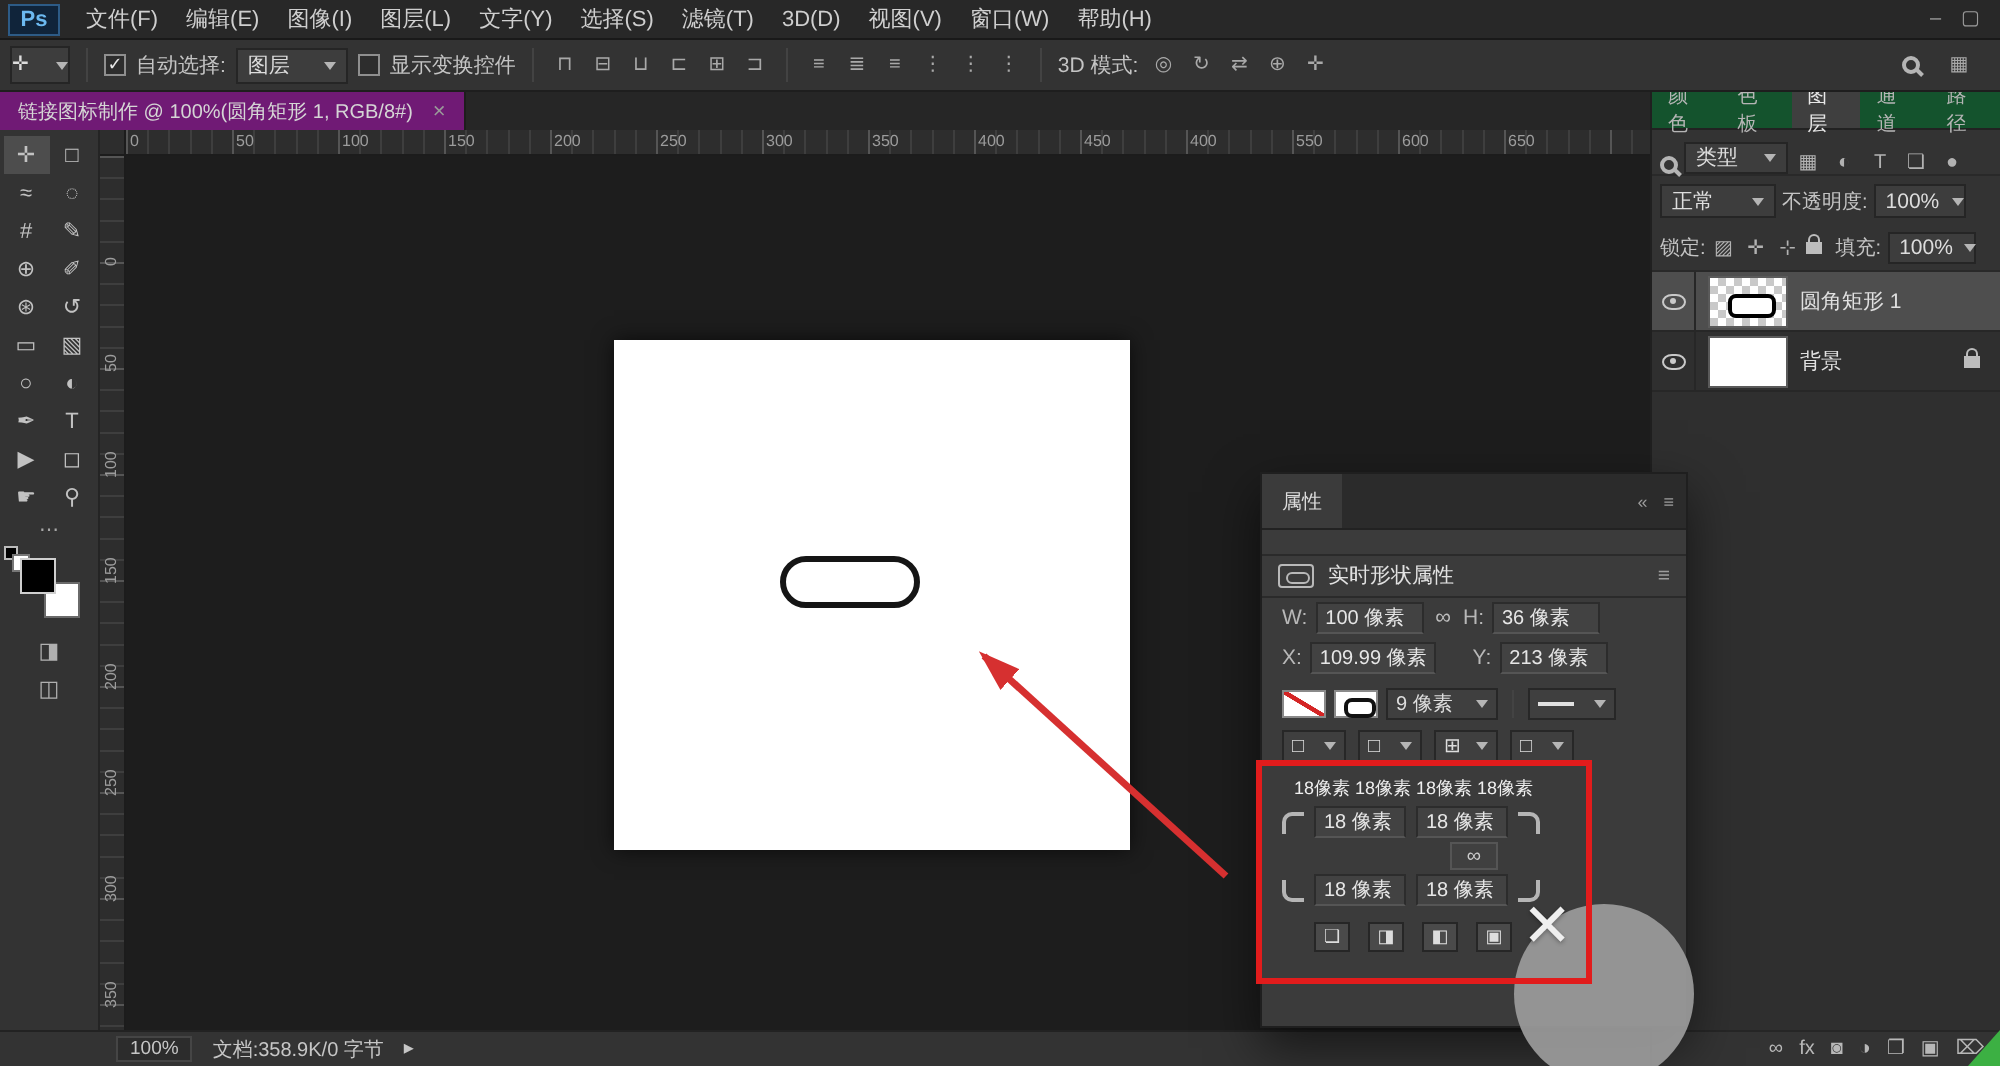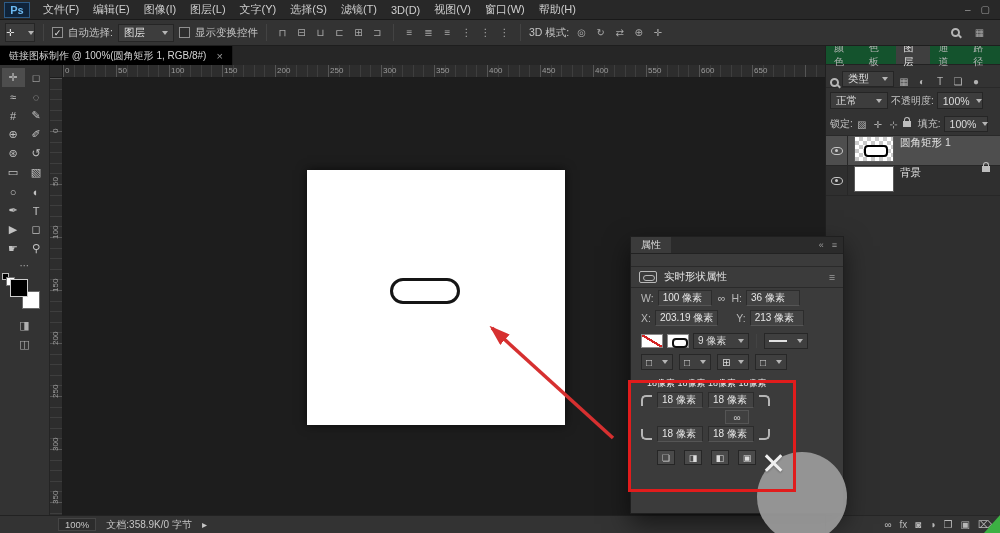--- a/index.html
+++ b/index.html
@@ -22,21 +22,21 @@
   .dd{height:18px;background:#3d3d3d;border:1px solid #252525;display:inline-flex;align-items:center;gap:6px;padding:0 5px;color:#ddd;font-size:10.5px}
   .caret{width:0;height:0;border-left:3px solid transparent;border-right:3px solid transparent;border-top:4px solid #b5b5b5;margin-left:auto}
   .icon-grp{display:flex;gap:4px;align-items:center}
   .g-icon{width:15px;text-align:center;color:#a9a9a9;font-size:10px}
   .opt-right{margin-left:auto;display:flex;align-items:center;gap:12px;padding-right:8px}
   .mag{width:9px;height:9px;border:2px solid #b5b5b5;border-radius:50%;position:relative;display:inline-block}
   .mag::after{content:"";position:absolute;width:5px;height:2px;background:#b5b5b5;right:-4px;bottom:-2px;transform:rotate(45deg)}
 
   
   .tabbar{position:absolute;left:0;top:46px;width:825px;height:19px;background:#262626;display:flex;align-items:stretch;z-index:5}
-  .doc-tab{background:#000000;border-right:1px solid #1d1d1d;display:flex;align-items:center;gap:10px;padding:0 9px;color:#d5d5d5;font-size:10px}
+  .doc-tab{background:#701a75;border-right:1px solid #1d1d1d;display:flex;align-items:center;gap:10px;padding:0 9px;color:#d5d5d5;font-size:10px}
   .doc-tab .close{color:#9a9a9a;font-size:11px}
 
   
   .toolbar{position:absolute;left:0;top:65px;width:50px;bottom:18px;background:#333;border-right:1px solid #242424;display:flex;flex-direction:column;align-items:center;padding-top:3px;z-index:5}
   .tool-grid{display:grid;grid-template-columns:23px 23px;grid-auto-rows:19px}
   .tool{display:flex;align-items:center;justify-content:center;color:#c2c2c2;font-size:11px}
   .tool-grid .tool:nth-of-type(1){background:#4d4d4d}
   .more-tools{color:#a7a7a7;margin-top:2px;font-size:10px}
   .swatches{position:relative;width:30px;height:30px;margin-top:8px}
   .sw-mini{position:absolute;left:-8px;top:-6px;width:7px;height:7px;background:#000;border:1px solid #bbb}
@@ -65,39 +65,39 @@
   
   .dock{position:absolute;right:0;top:46px;width:175px;bottom:0;background:#333;border-left:1px solid #202020;display:flex;flex-direction:column;z-index:6}
   .dock-tabs{height:19px;display:flex;background:#14532d;border-bottom:1px solid #222}
   .dock-tab{padding:0 8px;display:flex;align-items:center;font-size:10px;color:#b5b5b5}
   .dock-tab.active{background:#3f3f3f;color:#e8e8e8}
   .filter-row{height:23px;display:flex;align-items:flex-end;gap:3px;padding:0 4px;border-bottom:1px solid #292929}
   .dock-icon{width:14px;text-align:center;color:#b2b2b2;font-size:10px}
   .blend-row{height:25px;display:flex;align-items:center;gap:3px;padding:0 4px}
   .lock-row{height:23px;display:flex;align-items:center;gap:3px;padding:0 4px;border-bottom:1px solid #292929}
   .layers-list{flex:0 0 auto;background:#2f2f2f}
-  .layer-row{height:30px;display:flex;align-items:flex-start;border-bottom:1px solid #272727}
+  .layer-row{height:30px;display:flex;align-items:center;border-bottom:1px solid #272727}
   .layer-row.selected{background:#4e4e4e}
   .eye-box{width:22px;height:100%;display:flex;align-items:center;justify-content:center;border-right:1px solid #272727}
   .eye{width:12px;height:8px;border:1px solid #c9c9c9;border-radius:50% / 60%;position:relative;display:inline-block}
   .eye::after{content:"";position:absolute;left:50%;top:50%;width:3px;height:3px;margin:-1.5px 0 0 -1.5px;background:#c9c9c9;border-radius:50%}
   .thumb{width:40px;height:26px;margin:0 6px;border:1px solid #5a5a5a;position:relative}
   .checker{background-color:#fff;background-image:linear-gradient(45deg,#c9c9c9 25%,transparent 25%,transparent 75%,#c9c9c9 75%),linear-gradient(45deg,#c9c9c9 25%,transparent 25%,transparent 75%,#c9c9c9 75%);background-size:8px 8px;background-position:0 0,4px 4px}
   .thumb-shape::after{content:"";position:absolute;left:9px;top:8px;width:20px;height:8px;background:#fff;border:2px solid #000;border-radius:4px}
   .thumb-white{background:#fff}
   .layer-name{font-size:10.5px;color:#e0e0e0}
   .lock{width:8px;height:6px;background:#bdbdbd;position:relative;display:inline-block}
   .lock::before{content:"";position:absolute;left:1px;top:-4px;width:4px;height:4px;border:1px solid #bdbdbd;border-bottom:none;border-radius:3px 3px 0 0}
   .layers-filler{flex:1;background:#2f2f2f}
   .dock-bottom{height:18px;display:flex;align-items:center;justify-content:flex-end;gap:8px;padding:0 8px;background:#333;border-top:1px solid #262626;color:#b8b8b8;font-size:10px}
   .dock-bottom span{font-size:10px}
 
   
   .props{position:absolute;left:630px;top:236px;width:214px;height:278px;background:#3b3b3b;border:1px solid #1f1f1f;box-shadow:0 10px 24px rgba(0,0,0,.55);z-index:30;display:flex;flex-direction:column}
-  .props-titlebar{height:17px;background:#2b2b2b;display:flex;align-items:stretch;border-bottom:1px solid #222}
+  .props-titlebar{height:28px;background:#2b2b2b;display:flex;align-items:stretch;border-bottom:1px solid #222}
   .props-tab{background:#3b3b3b;padding:0 10px;display:flex;align-items:center;font-size:10px;color:#dcdcdc}
   .props-titlebar .tb-icons{margin-left:auto;display:flex;gap:8px;align-items:center;padding-right:6px;color:#9d9d9d;font-size:9px}
   .props-spacer{height:12px}
   .props-sub{height:22px;display:flex;align-items:center;gap:7px;padding:0 8px;border-top:1px solid #2a2a2a;border-bottom:1px solid #2a2a2a;font-size:10.5px;color:#e2e2e2}
   .shape-ic{width:18px;height:12px;border:1px solid #b9b9b9;border-radius:2px;position:relative}
   .shape-ic::after{content:"";position:absolute;left:3px;top:3px;width:10px;height:4px;border:1px solid #b9b9b9;border-radius:3px}
   .props-sub .menu-ic{margin-left:auto;color:#9d9d9d}
   .frow{display:flex;align-items:center;gap:4px;padding:2px 10px;font-size:10.5px}
   .lbl{color:#b8b8b8}
   .val{background:#424242;border:1px solid #2c2c2c;border-bottom-color:#555;height:16px;display:flex;align-items:center;padding:0 4px;min-width:54px;color:#e6e6e6;font-size:10px}
@@ -383,21 +383,21 @@
   </div>
   <div class="frow">
     <span class="lbl">W:</span>
     <span class="val">100 像素</span>
     <span class="chaing">∞</span>
     <span class="lbl">H:</span>
     <span class="val">36 像素</span>
   </div>
   <div class="frow">
     <span class="lbl">X:</span>
-    <span class="val">203.19 像素</span>
+    <span class="val">109.99 像素</span>
     <span style="width:10px"></span>
     <span class="lbl">Y:</span>
     <span class="val">213 像素</span>
   </div>
   <div class="frow" style="margin-top:3px">
     <span class="sw-none"></span>
     <span class="sw-stroke"></span>
     <div class="dd-sm" style="width:56px">
       <span>9 像素</span>
       <span class="caret"></span>

